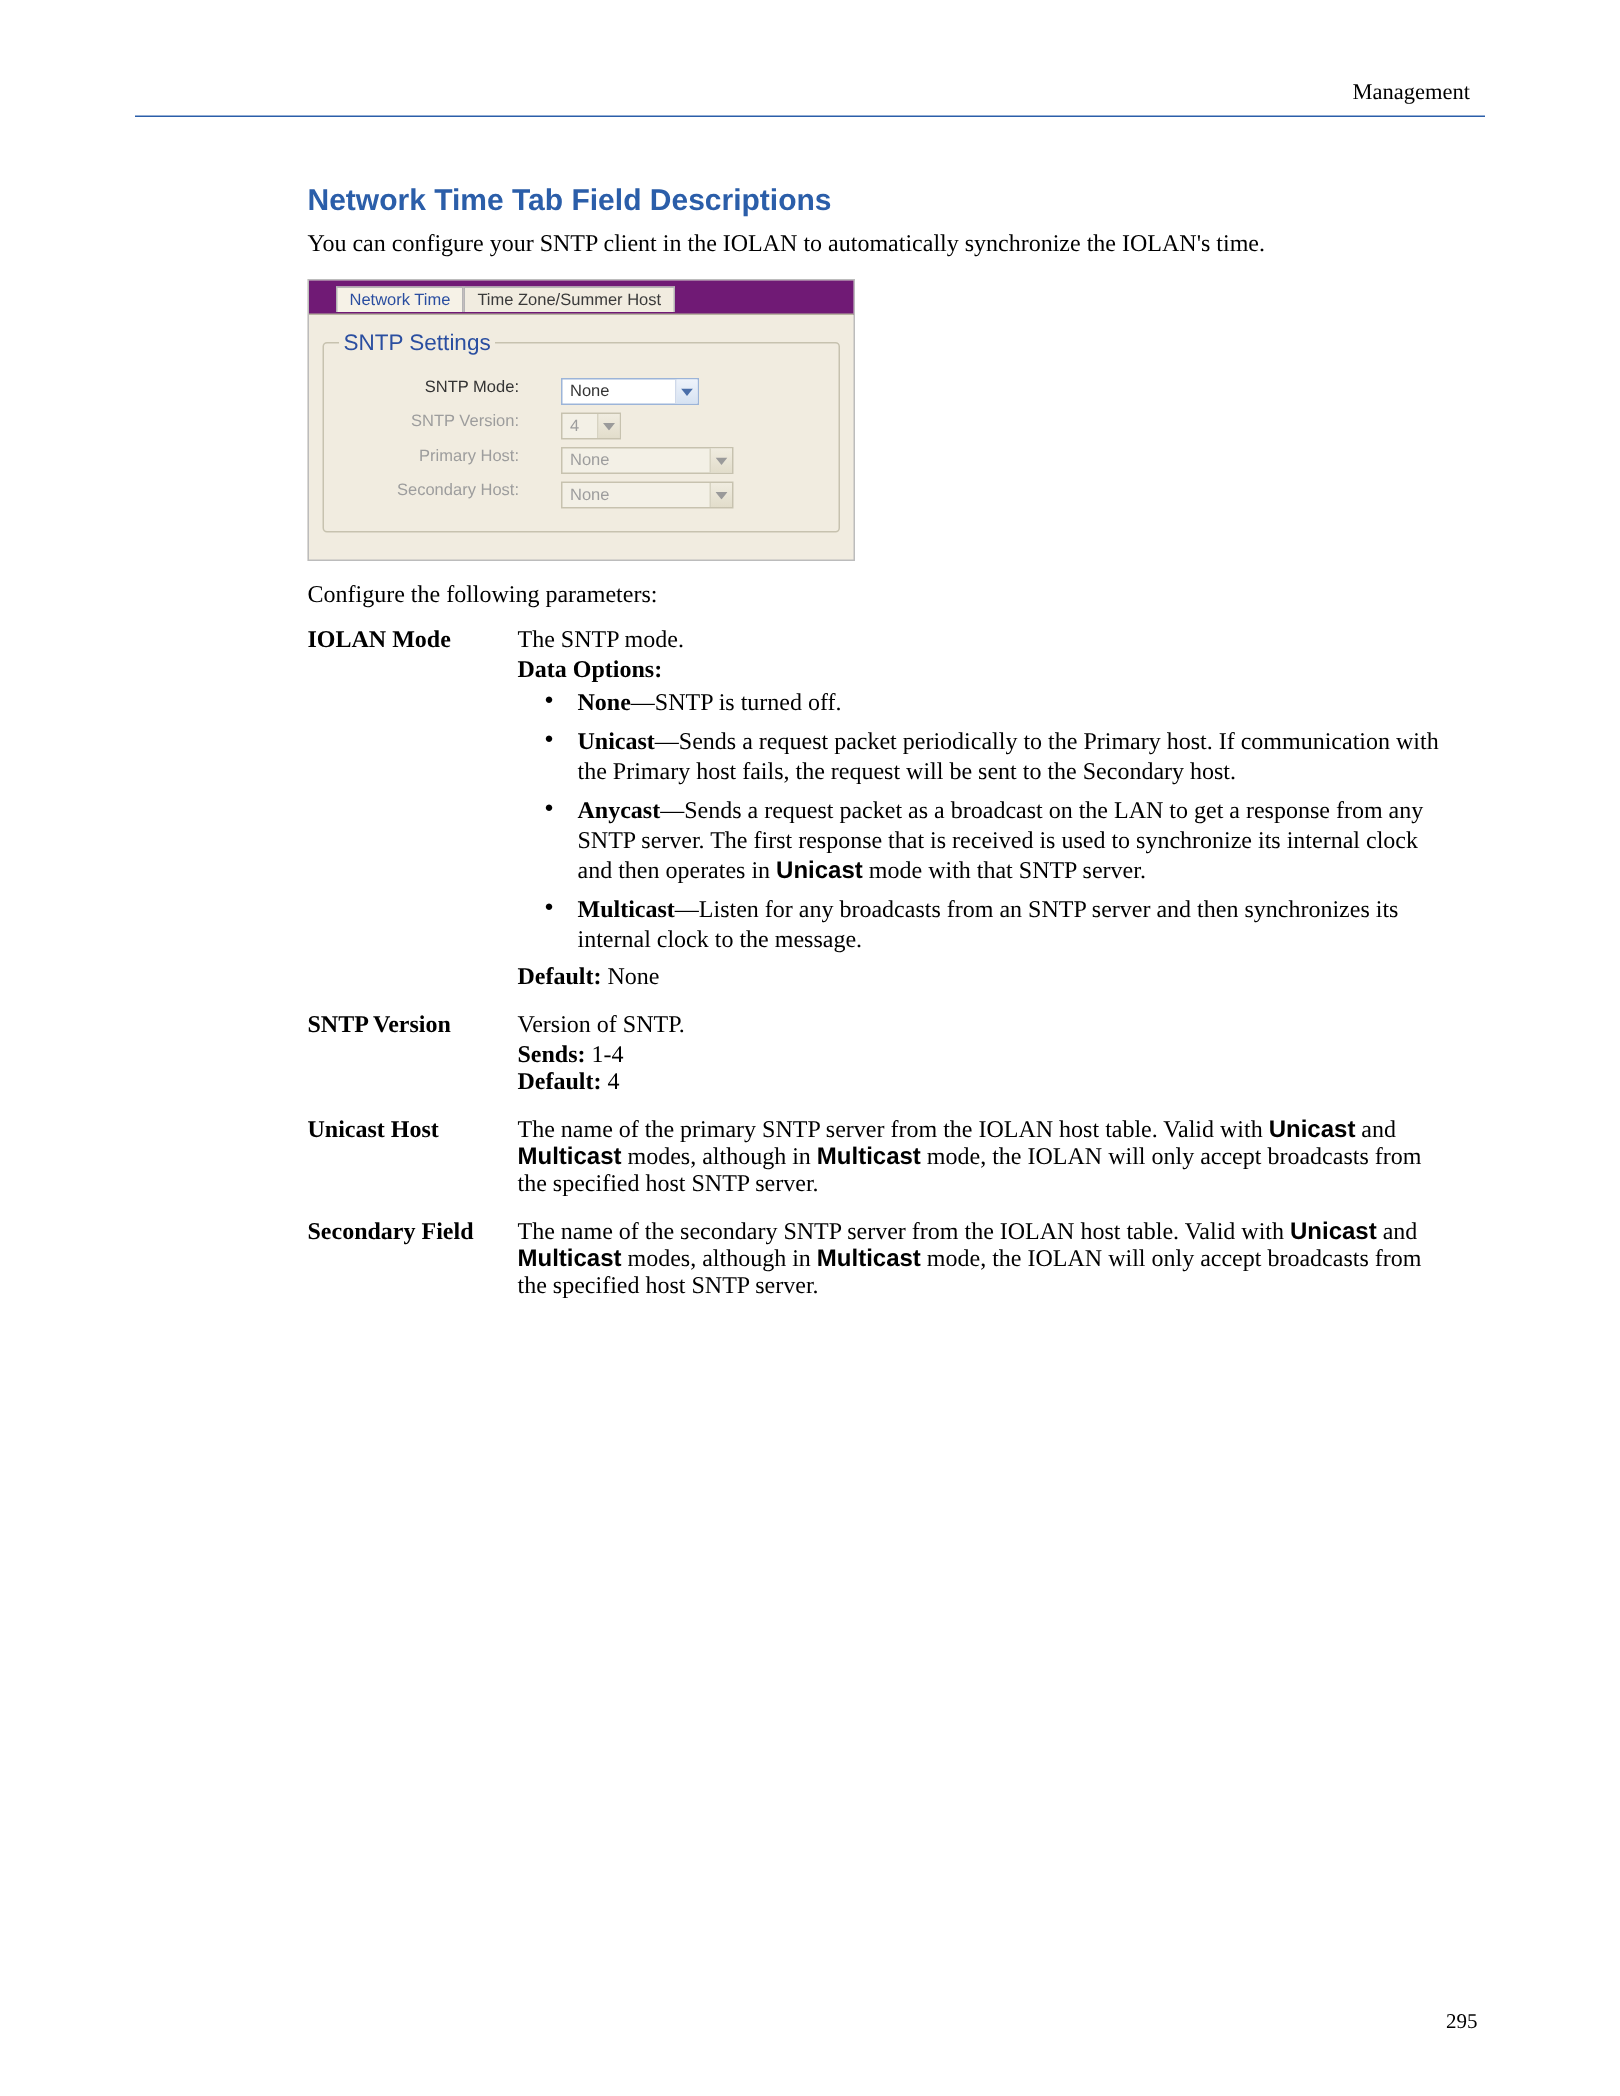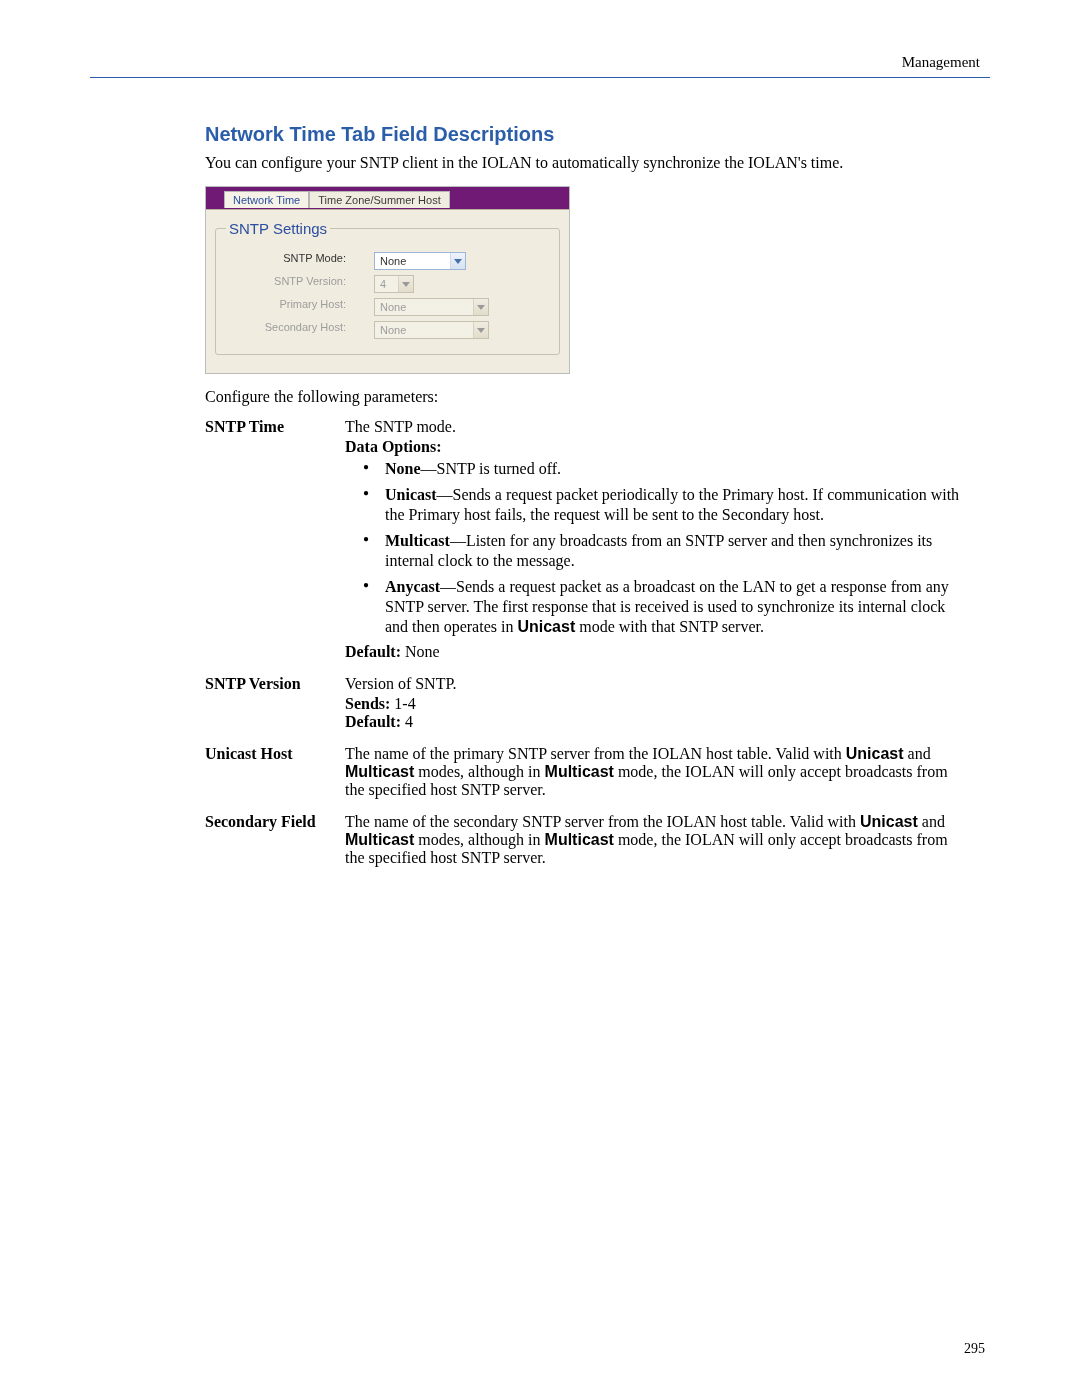--- a/index.html
+++ b/index.html
@@ -251,29 +251,29 @@
                 </svg>
             </span>
           </div>
         </div>
       </fieldset>
     </div>
 
     <p class="configure">Configure the following parameters:</p>
 
     <div class="param-block">
-      <div class="param-name">SNTP Time</div>
+      <div class="param-name">IOLAN Mode</div>
       <div class="param-desc">
         <div class="leadline">The SNTP mode.</div>
         <div class="label-bold">Data Options:</div>
         <ul class="opts">
           <li><span class="label-bold">None</span><span>—SNTP is turned off.</span></li>
           <li><span class="label-bold">Unicast</span><span>—Sends a request packet periodically to the Primary host. If communication with the Primary host fails, the request will be sent to the Secondary host.</span></li>
+          <li><span class="label-bold">Anycast</span><span>—Sends a request packet as a broadcast on the LAN to get a response from any SNTP server. The first response that is received is used to synchronize its internal clock and then operates in </span><span class="sans-bold">Unicast</span><span> mode with that SNTP server.</span></li>
           <li><span class="label-bold">Multicast</span><span>—Listen for any broadcasts from an SNTP server and then synchronizes its internal clock to the message.</span></li>
-          <li><span class="label-bold">Anycast</span><span>—Sends a request packet as a broadcast on the LAN to get a response from any SNTP server. The first response that is received is used to synchronize its internal clock and then operates in </span><span class="sans-bold">Unicast</span><span> mode with that SNTP server.</span></li>
         </ul>
         <div><span class="label-bold">Default: </span><span>None</span></div>
       </div>
     </div>
 
     <div class="param-block">
       <div class="param-name">SNTP Version</div>
       <div class="param-desc">
         <div class="leadline">Version of SNTP.</div>
         <div><span class="label-bold">Sends: </span><span>1-4</span></div>

